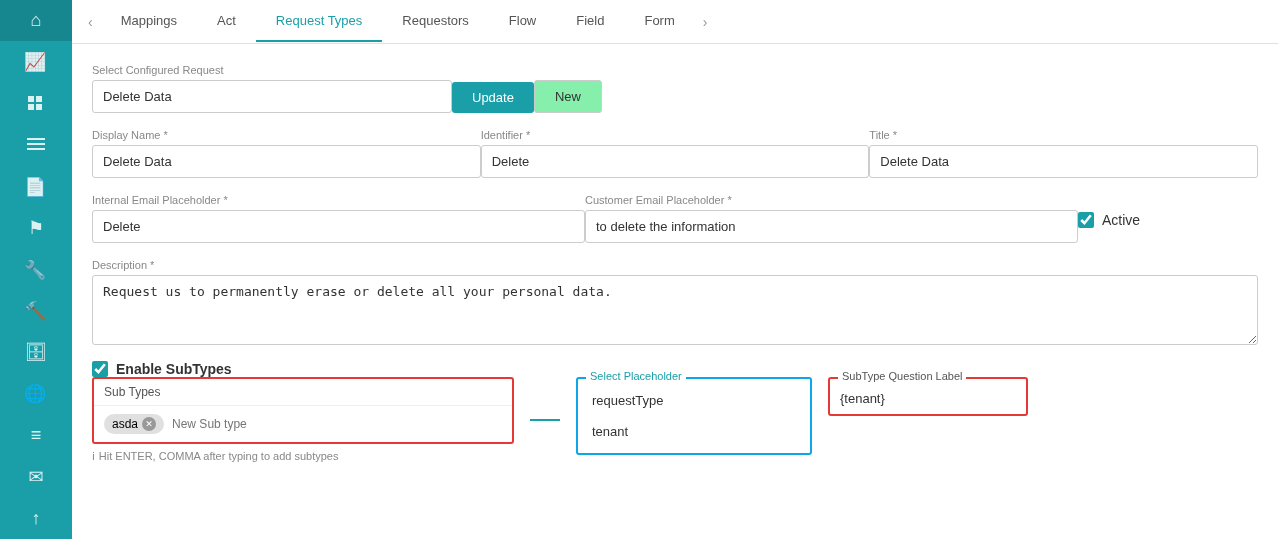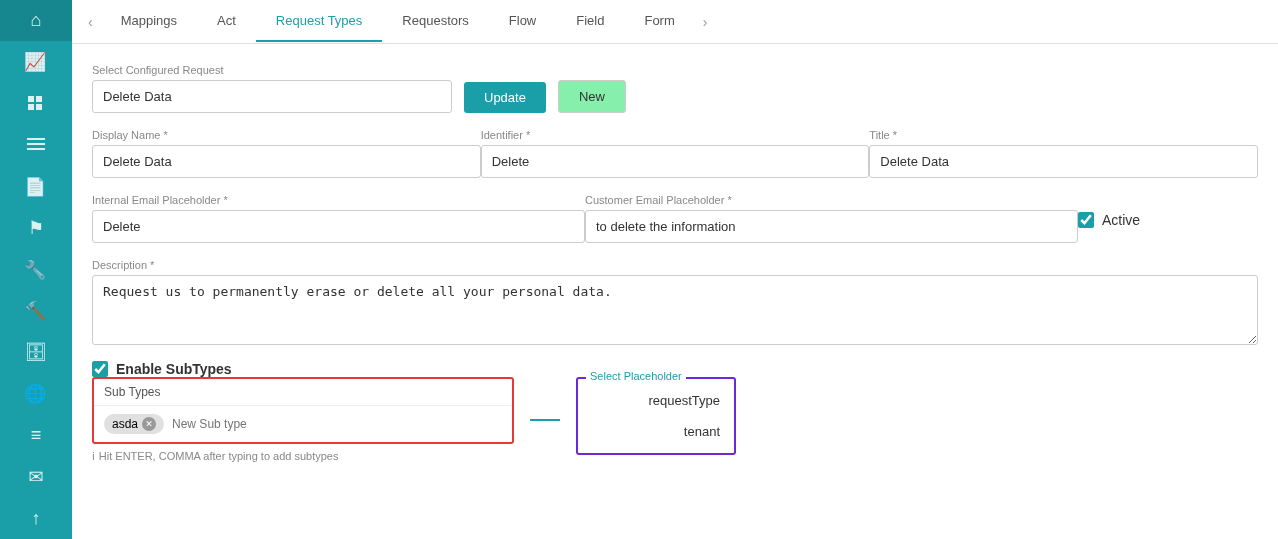--- a/index.html
+++ b/index.html
@@ -114,21 +114,20 @@
       outline: none;
       width: 100%;
       min-height: 70px;
       resize: vertical;
     }
 
     
     .select-request-row {
       display: flex;
       align-items: flex-end;
-      gap: 12px;
       margin-bottom: 16px;
     }
     .select-field-group {
       display: flex;
       flex-direction: column;
       width: 360px;
     }
     .select-field-group label {
       font-size: 11px;
       color: #888;
@@ -258,26 +257,25 @@
       display: flex;
       align-items: center;
       gap: 4px;
     }
     .hint-text span.info-icon {
       color: #888;
     }
 
     
     .placeholder-dropdown {
-      border: 2px solid #6d28d9;
-      border-radius: 3px;
-      width: 160px;
+      border: 2px solid #0ea5e9;
+      border-radius: 3px;
+      width: 236px;
       flex-shrink: 0;
       position: relative;
-      text-align: right;
     }
     .placeholder-dropdown-label {
       position: absolute;
       top: -9px;
       left: 8px;
       background: #fff;
       padding: 0 4px;
       font-size: 11px;
       color: #1a9fa8;
     }
@@ -452,17 +450,21 @@
       <div class="connector"></div>
 
       <div class="placeholder-dropdown">
         <span class="placeholder-dropdown-label">Select Placeholder</span>
         <div class="placeholder-dropdown-items">
           <div class="placeholder-item">requestType</div>
           <div class="placeholder-item">tenant</div>
         </div>
       </div>
 
+      <div class="question-label-box">
+        <span class="question-label-title">SubType Question Label</span>
+        <input class="question-label-input" type="text" value="{tenant}" style="">
+      </div>
 
     </div>
 
   </div>
 </div>
 
 </body></html>

